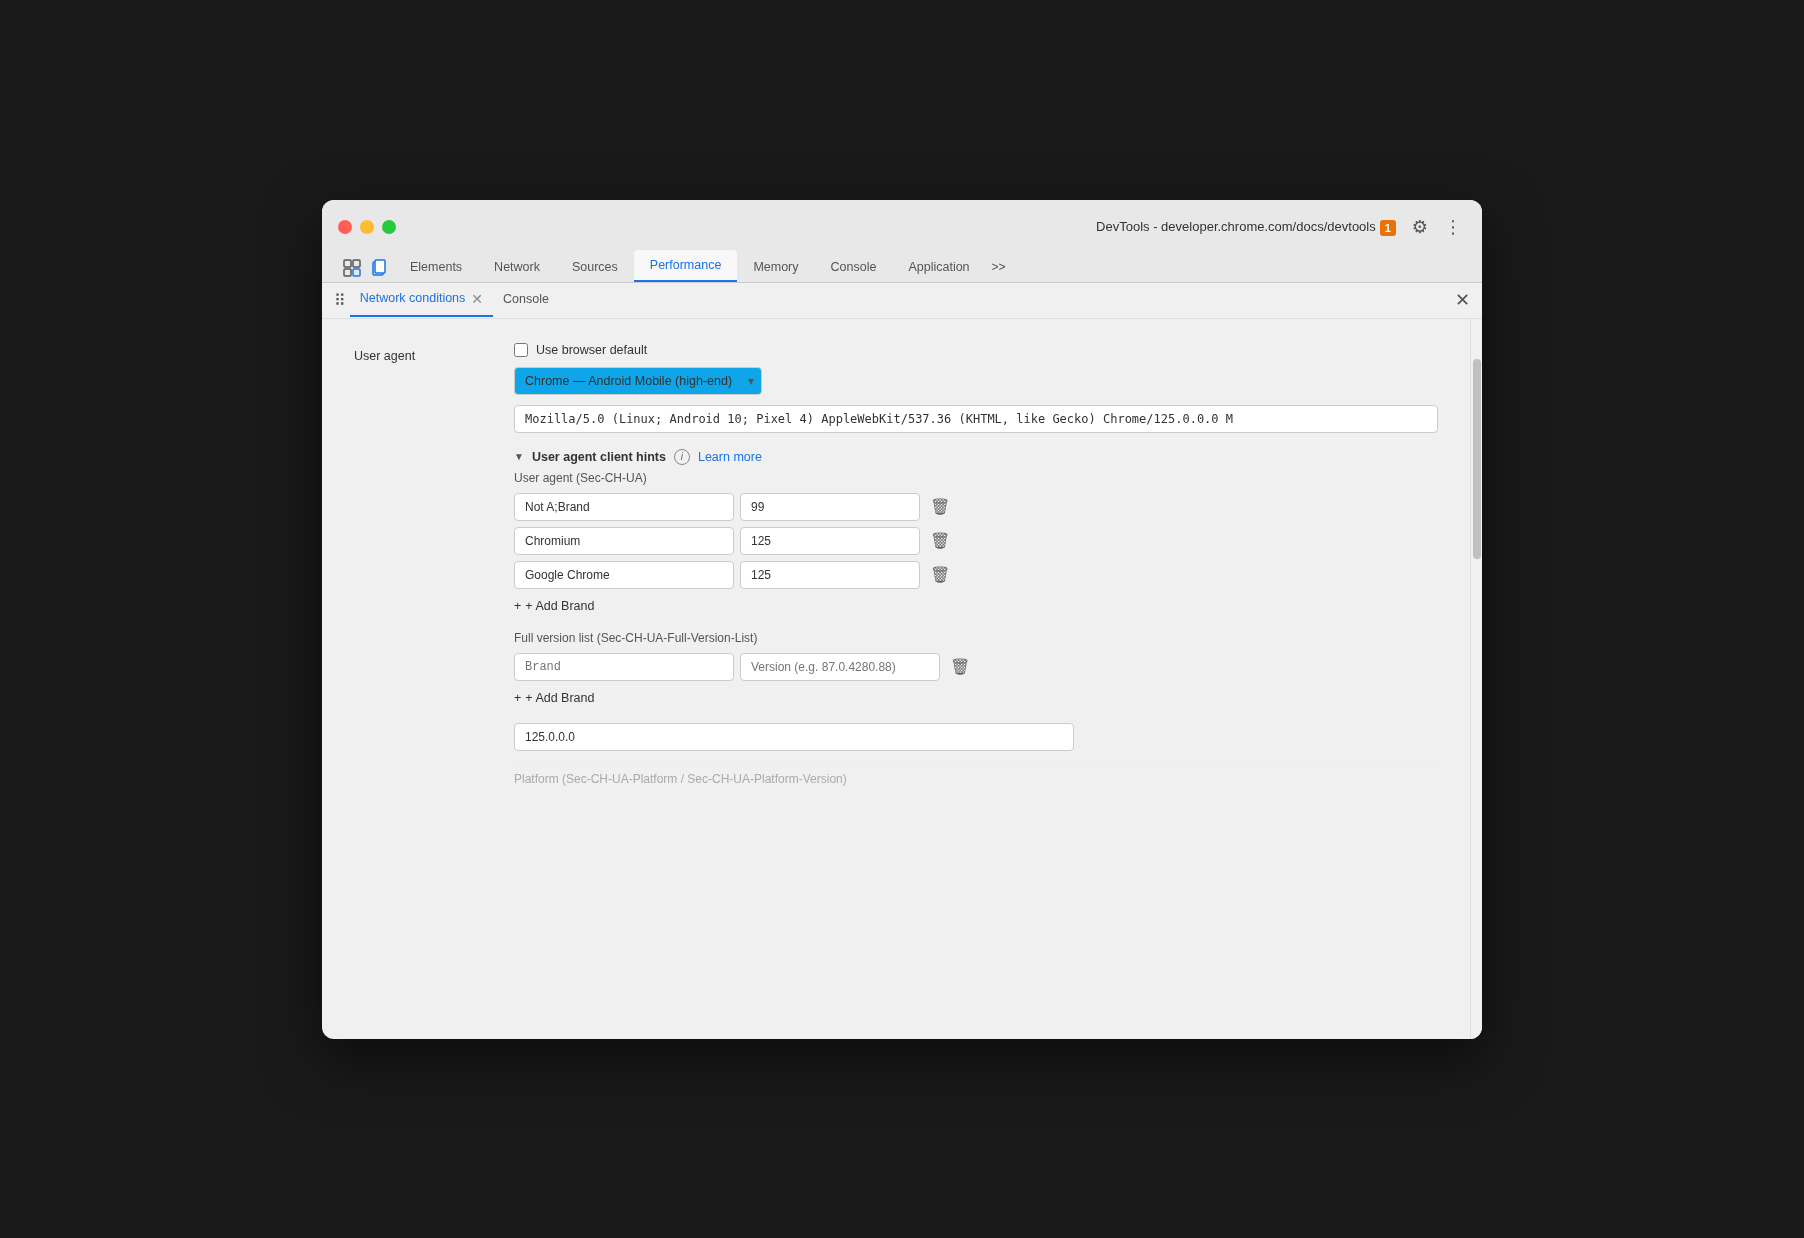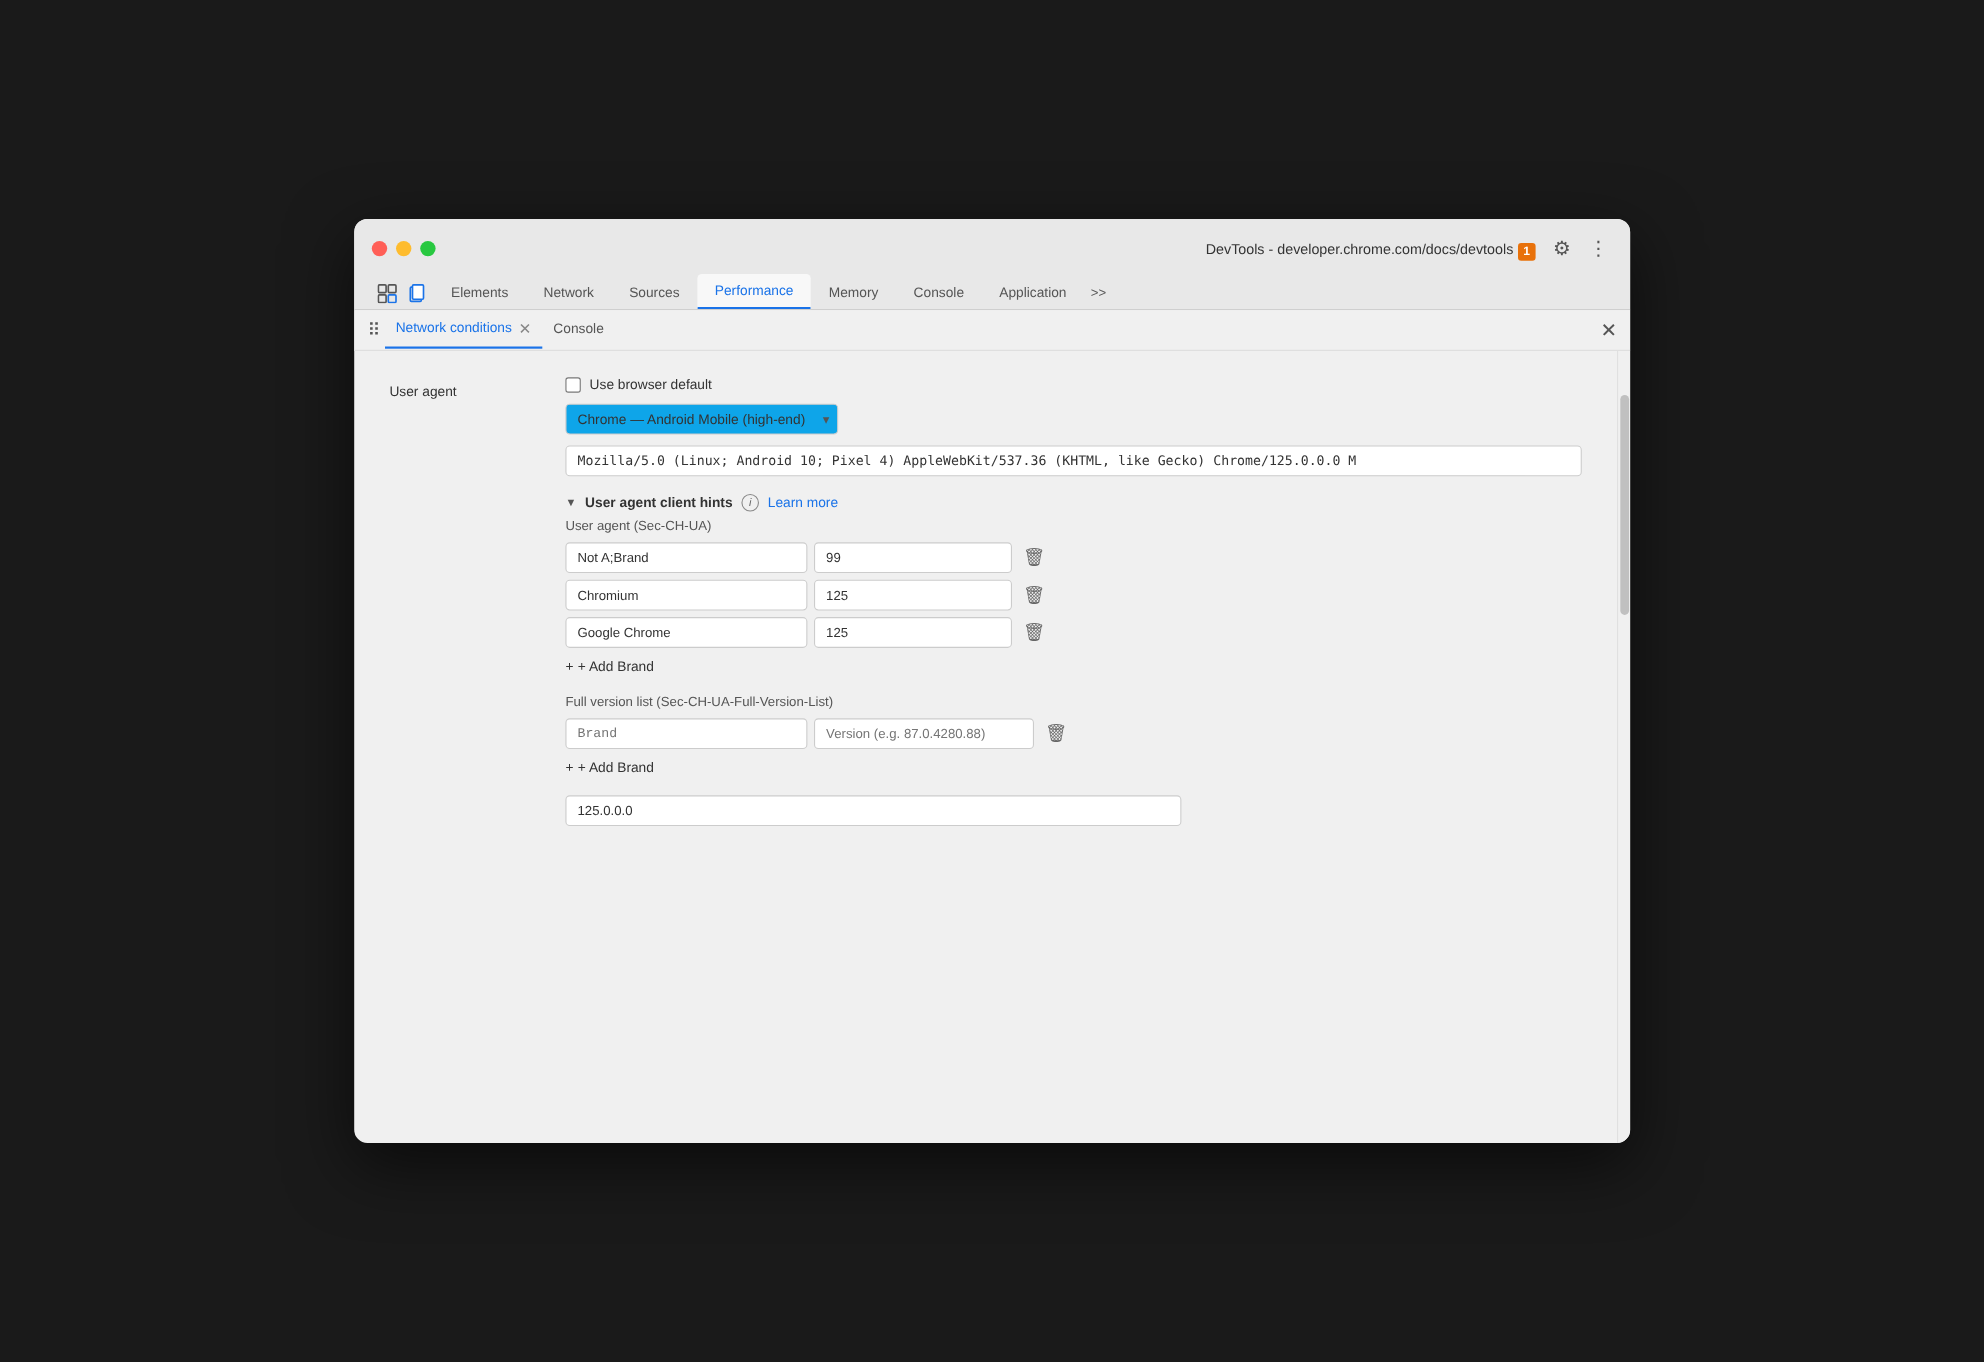--- a/index.html
+++ b/index.html
@@ -459,20 +459,21 @@
 
             <button class="add-brand-btn">
               <span>+</span>
               <span>+ Add Brand</span>
             </button>
 
             
             <input type="text" class="full-version-input" value="125.0.0.0" style="">
 
             
+            <div style="color:#aaa; font-size:12px; border-top:1px solid #eee; padding-top:8px; margin-top:4px;">Platform (Sec-CH-UA-Platform / Sec-CH-UA-Platform-Version)</div>
           </div>
         </div>
       </div>
 
     </div>
 
     <div class="scrollbar-track">
       <div class="scrollbar-thumb"></div>
     </div>
   </div>

